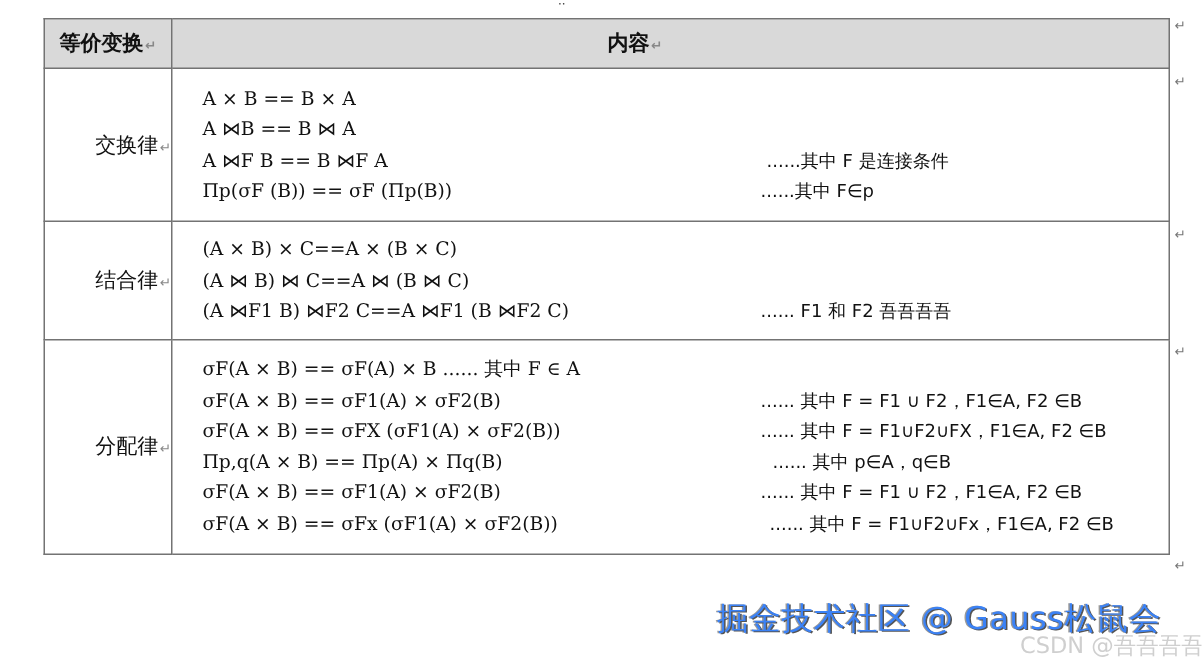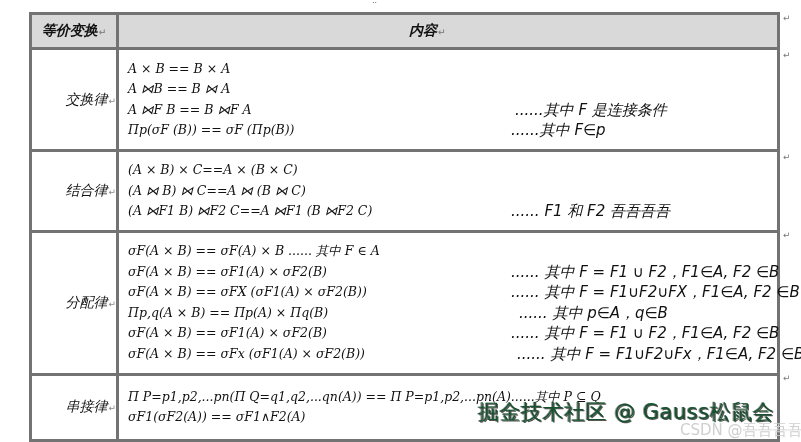--- a/index.html
+++ b/index.html
@@ -22,24 +22,23 @@
     }
     table.eq {
       position: absolute;
       left: 29px;
       top: 12px;
       width: 751px;
       border-collapse: collapse;
       table-layout: fixed;
     }
     table.eq td, table.eq th {
-      border: 3px solid #737373;
+      border: 1px solid #737373;
       padding: 0;
       vertical-align: middle;
-      font-style: italic;
     }
     th.hcell {
       background: #d9d9d9;
       height: 32px;
       font-family: "DejaVu Sans", "Liberation Sans", sans-serif;
       font-size: 14px;
       font-weight: bold;
       text-align: center;
     }
     th.hcell.c1 { width: 84px; }
@@ -52,42 +51,42 @@
     td.content {
       padding: 8px 0 8px 8px !important;
       font-size: 12.5px;
       line-height: 20.5px;
     }
     .line {
       position: relative;
       white-space: nowrap;
       height: 20.5px;
     }
-    .formula { position: absolute; left: 1px; top: 0; }
+    .formula { position: absolute; left: 12px; top: 0; }
     .note {
       position: absolute;
       top: 0;
       font-family: "DejaVu Sans", "Liberation Sans", sans-serif;
-      font-size: 15px;
+      font-size: 12px;
     }
     .para { color: #888; font-size: 9px; margin-left: 1px; font-family: "DejaVu Sans", sans-serif; }
     .row-para {
       position: absolute;
       left: 783px;
       font-size: 9px;
       color: #777;
       font-family: "DejaVu Sans", sans-serif;
     }
     .watermark {
       position: absolute;
       left: 478px;
       top: 398px;
       font-family: "DejaVu Sans", "Liberation Sans", sans-serif;
       font-size: 21px;
-      color: #14532d;
+      color: #3b82f6;
       letter-spacing: 0.5px;
       text-shadow: 1px 1px 0 #555, -1px 0 0 #999;
       white-space: nowrap;
     }
     .watermark2 {
       position: absolute;
       left: 680px;
       top: 421px;
       font-family: "DejaVu Sans", "Liberation Sans", sans-serif;
       font-size: 15px;
@@ -163,31 +162,20 @@
         <div class="line">
             <span class="formula">σF(A × B) == σF1(A) × σF2(B)</span>
             <span class="note" style="left:384px">......  其中 F = F1 ∪ F2，F1∈A, F2 ∈B</span>
           </div>
         <div class="line">
             <span class="formula">σF(A × B) == σFx (σF1(A) × σF2(B))</span>
             <span class="note" style="left:390px">......  其中 F = F1∪F2∪Fx，F1∈A, F2 ∈B</span>
           </div>
       </td>
     </tr>
-    <tr style="height:66px">
-      <td class="law"><span>串接律</span><span class="para">↵</span></td>
-      <td class="content">
-        <div class="line">
-            <span class="formula">Π P=p1,p2,...pn(Π Q=q1,q2,...qn(A)) == Π P=p1,p2,...pn(A)......其中 P ⊆ Q</span>
-          </div>
-        <div class="line">
-            <span class="formula">σF1(σF2(A)) == σF1∧F2(A)</span>
-          </div>
-      </td>
-    </tr>
   </tbody>
 </table>
 
 <span class="row-para" style="top:13px">↵</span>
 <span class="row-para" style="top:50px">↵</span>
 <span class="row-para" style="top:152px">↵</span>
 <span class="row-para" style="top:230px">↵</span>
 <span class="row-para" style="top:373px">↵</span>
 
 <div class="watermark">掘金技术社区 @ Gauss松鼠会</div>

